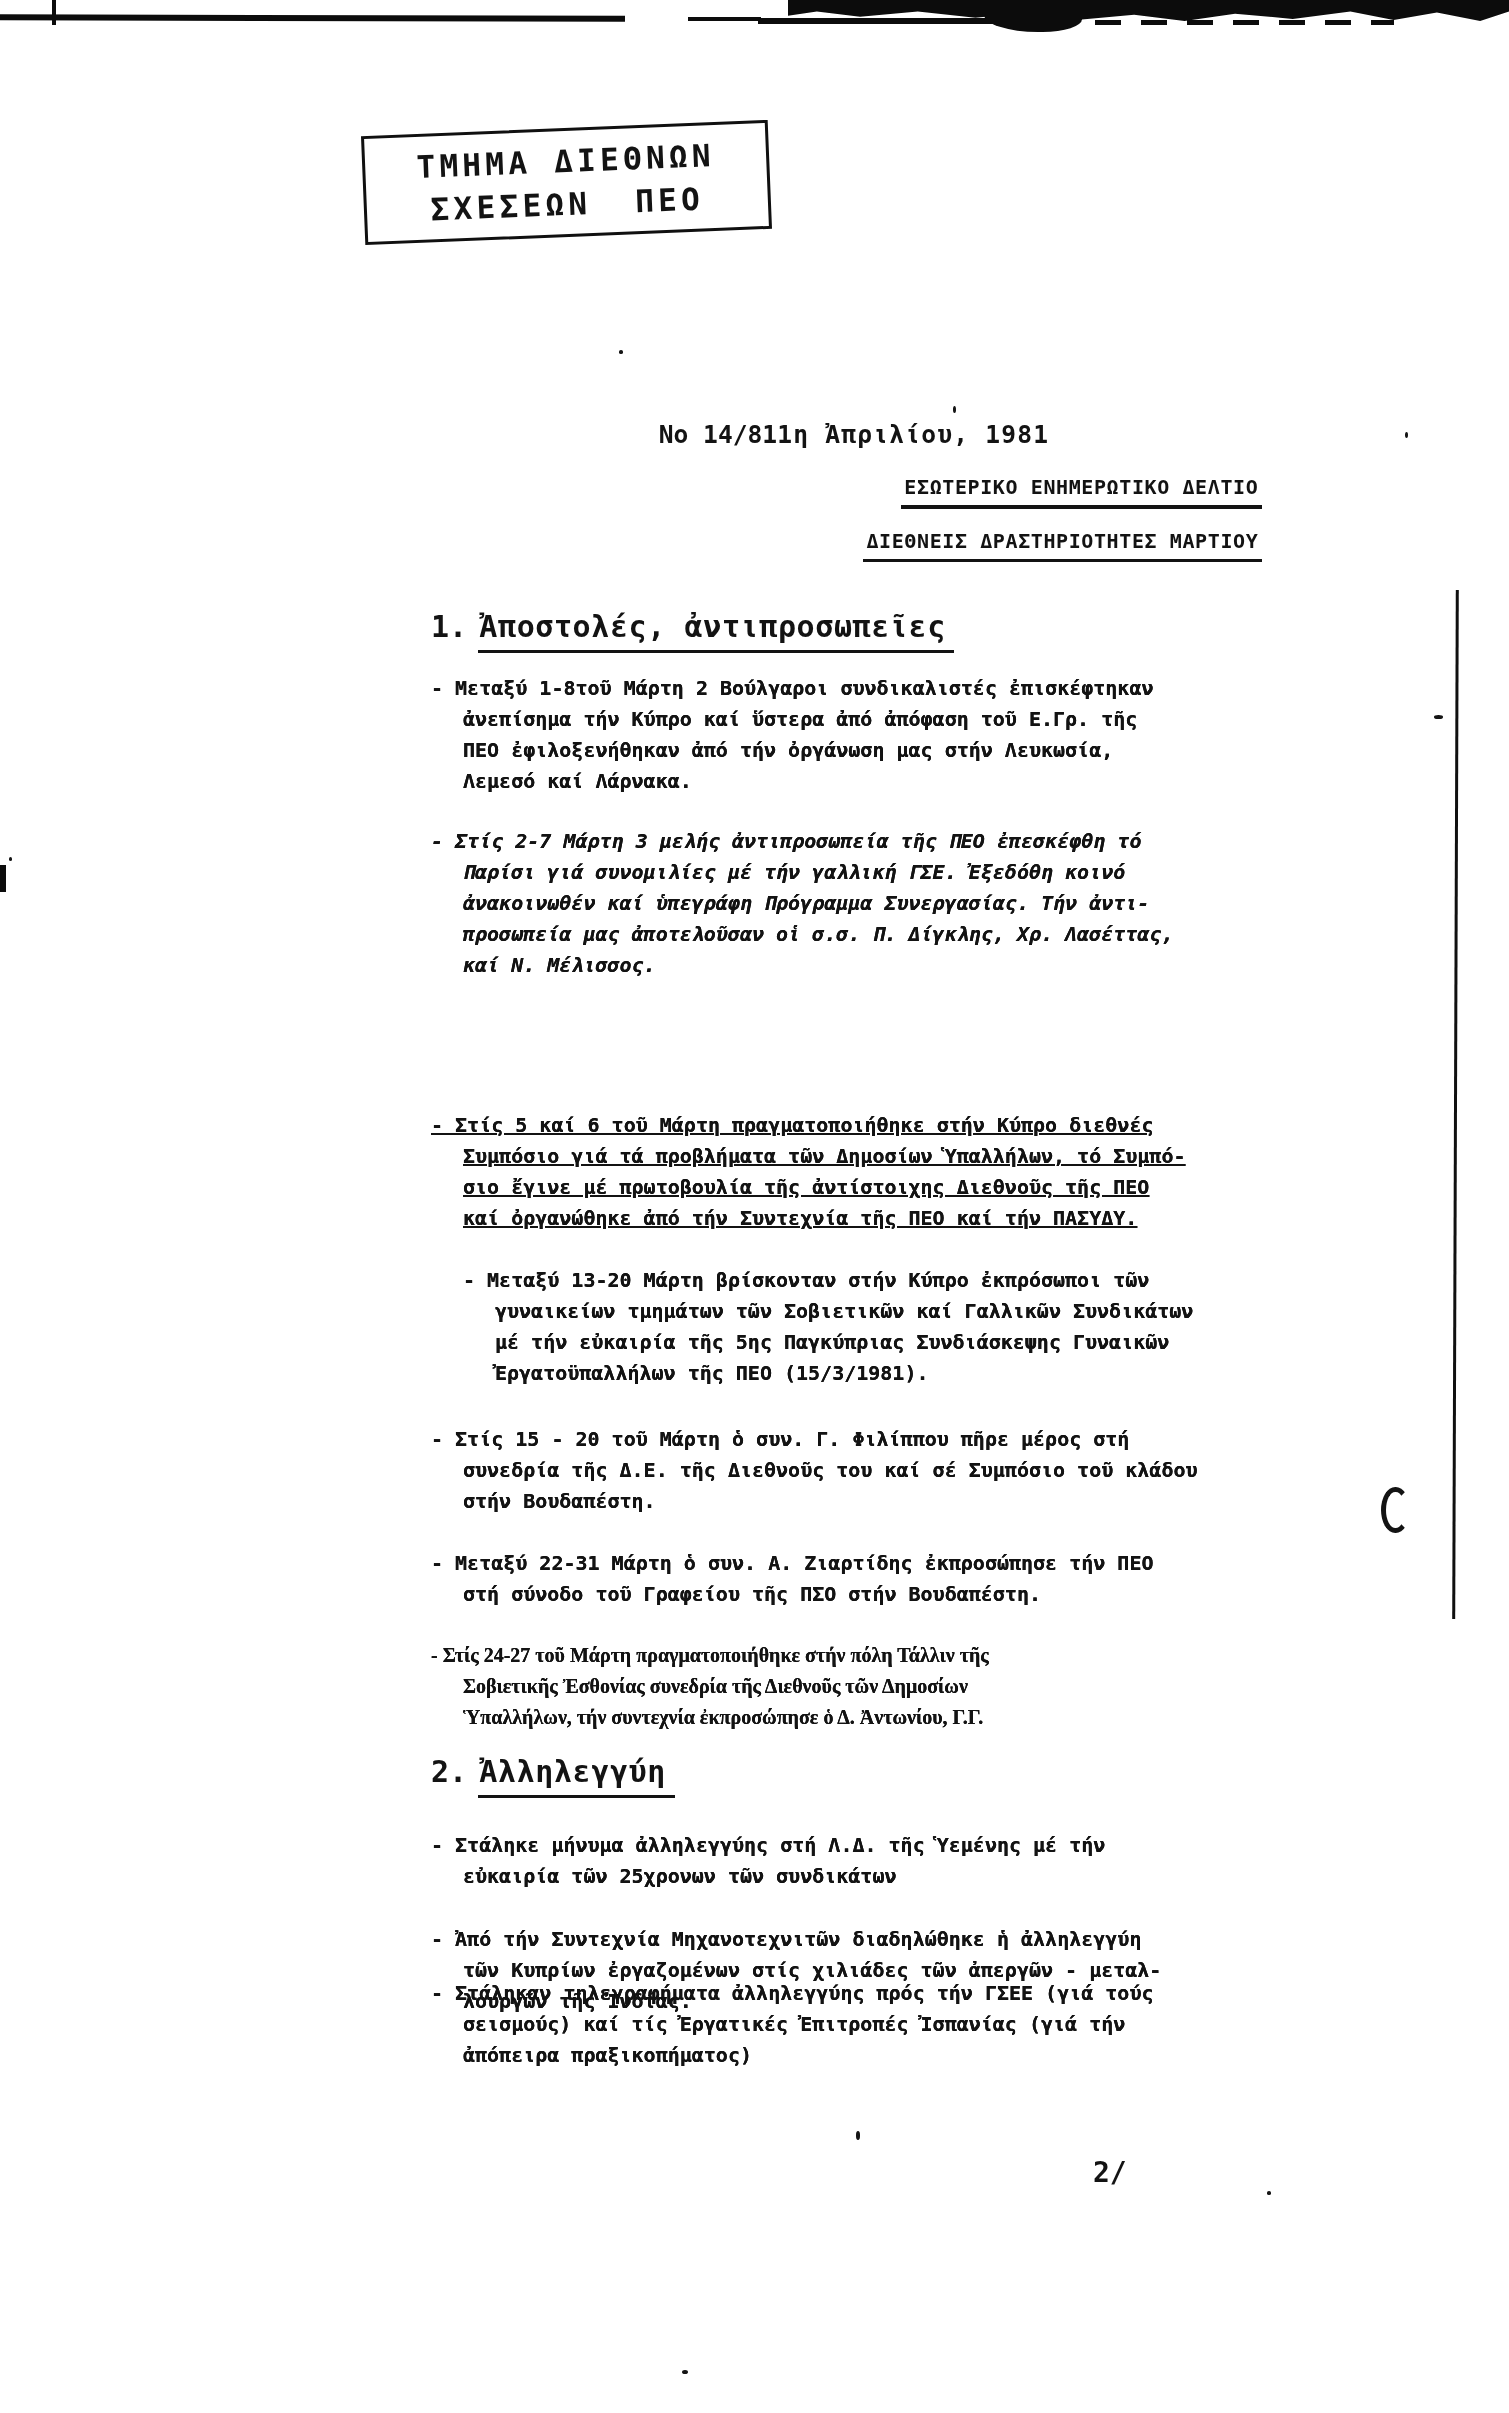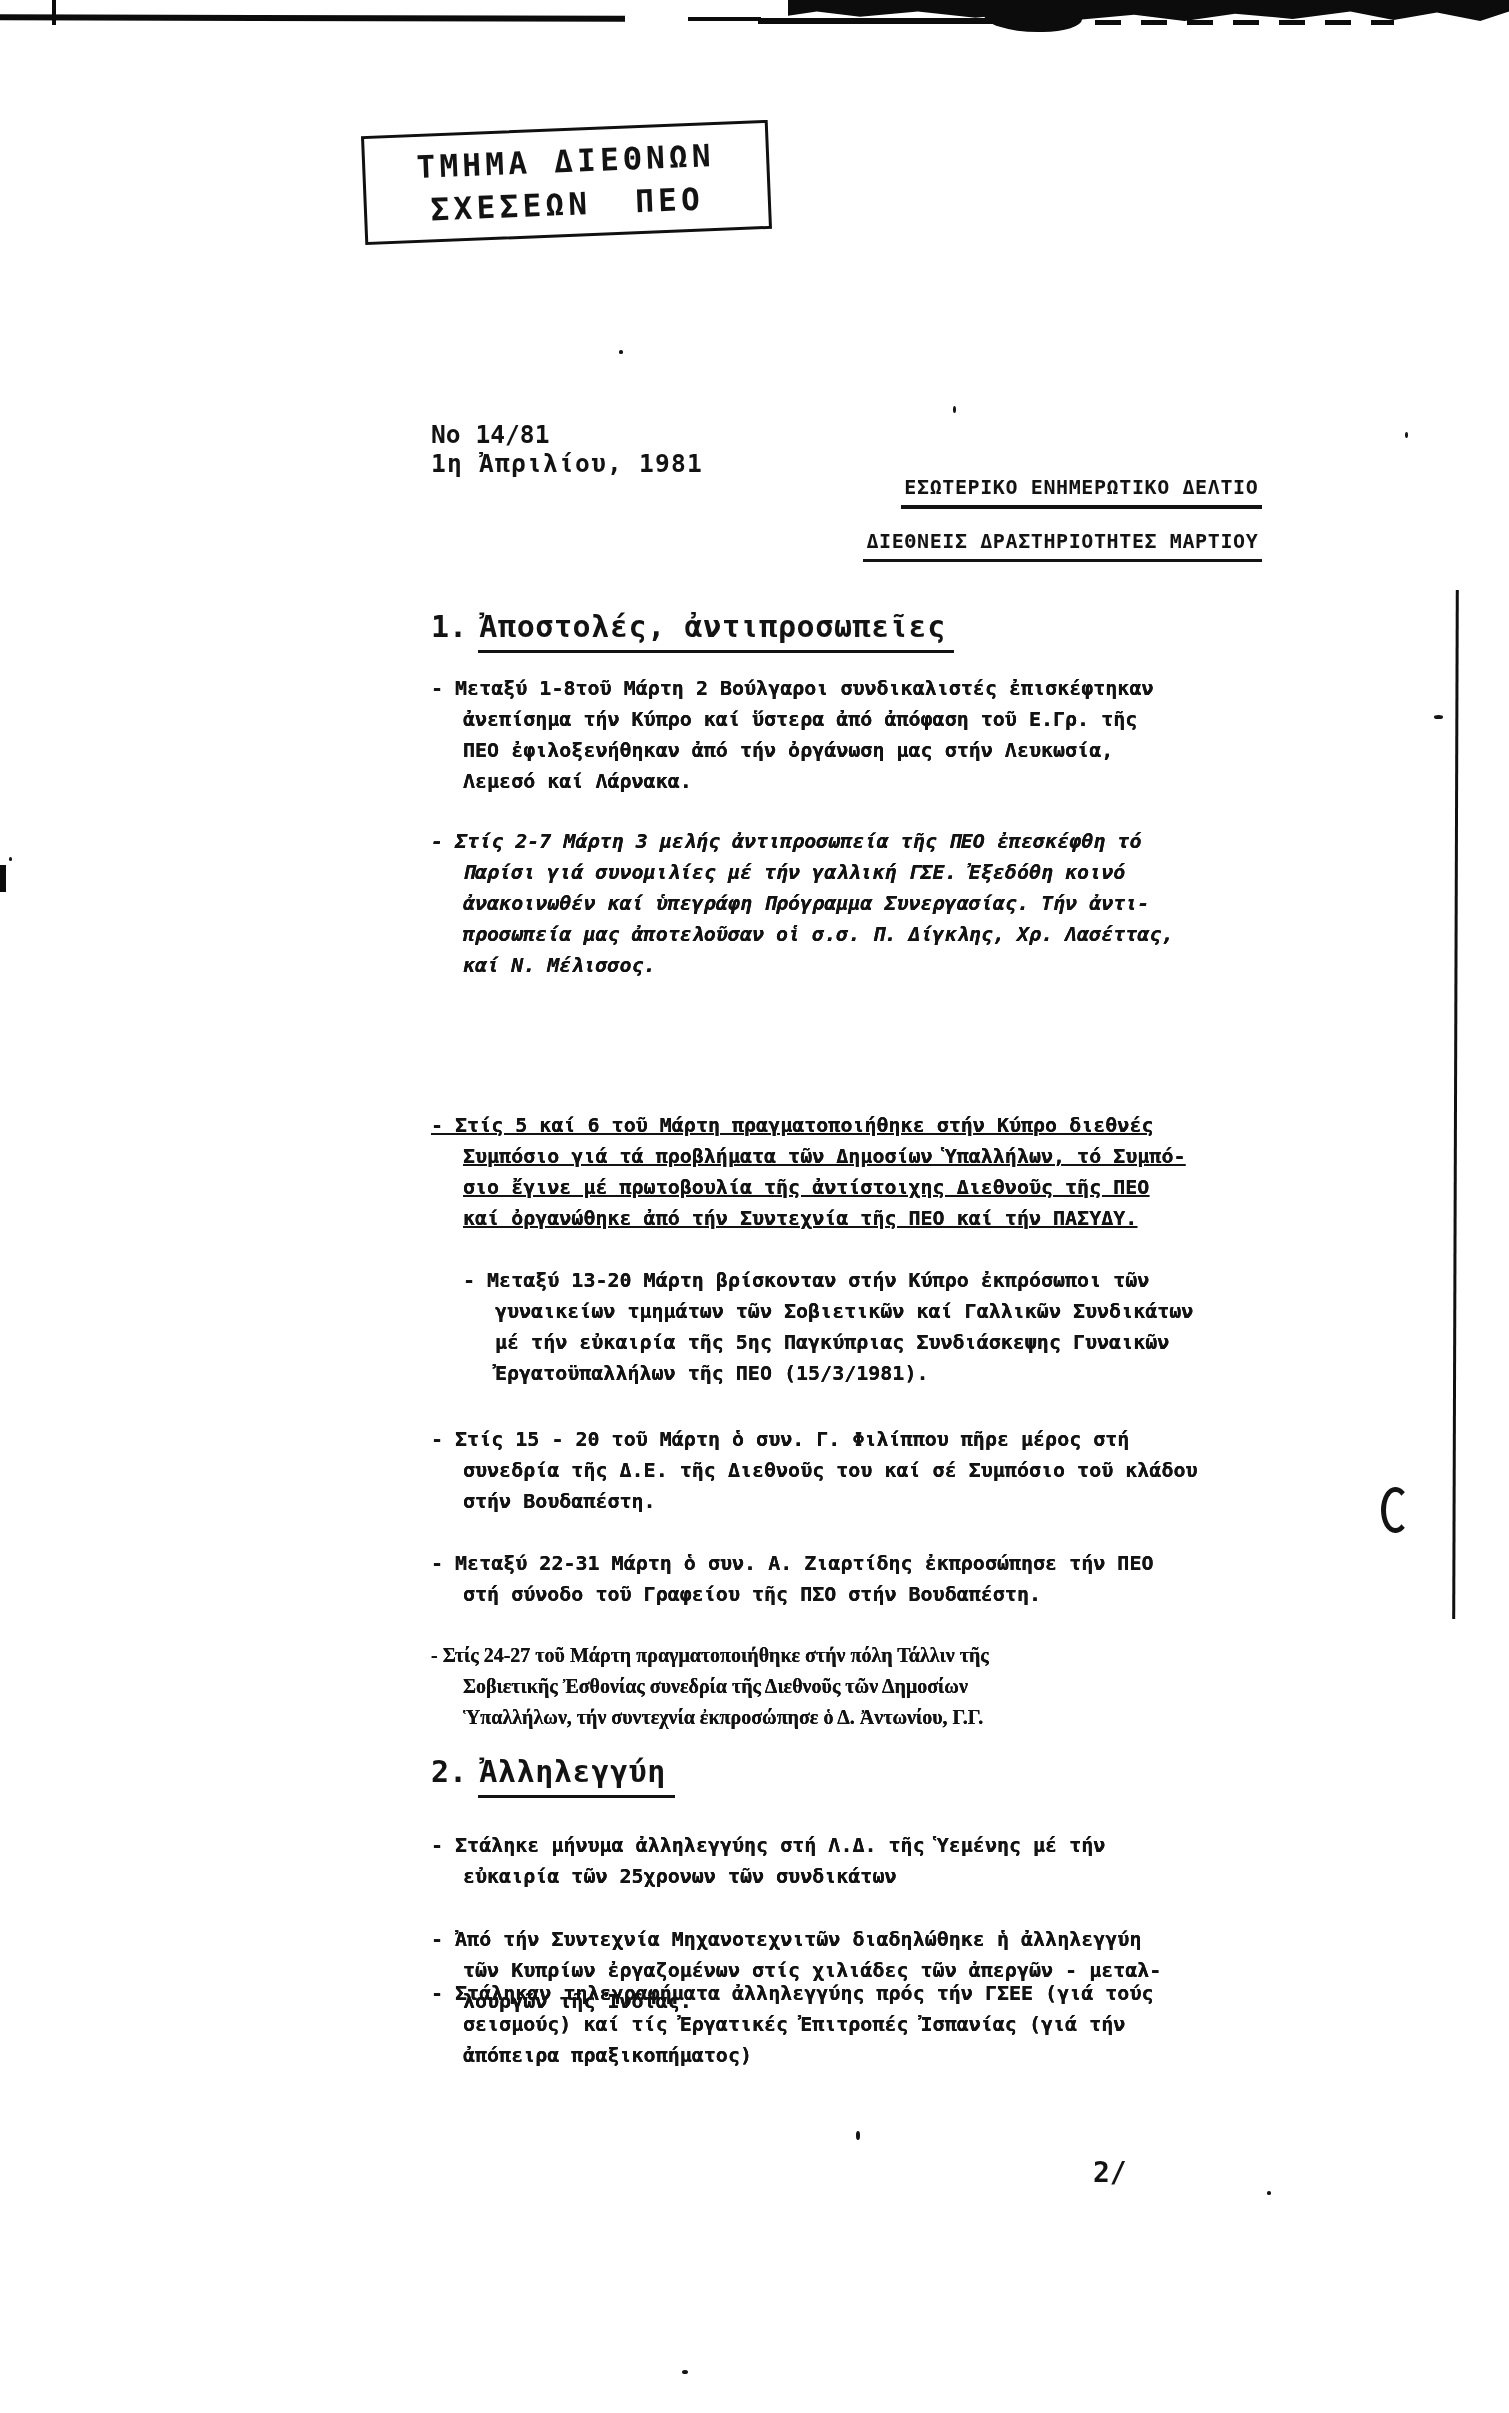--- a/index.html
+++ b/index.html
@@ -43,21 +43,21 @@
     position:absolute; left:363px; top:128px; width:401px; height:103px;
     border:3.7px solid #101010; transform:rotate(-2.3deg);
     display:flex; flex-direction:column; align-items:center; justify-content:center;
     gap:6.2px; letter-spacing:4.3px; font-size:31px; text-align:center;
   }
   .stamp .l2 { word-spacing:21px; }
 
   
   .header-row {
     position:absolute; left:431px; top:420px; width:846px;
-    display:flex; justify-content:center; font-size:24.6px;flex-direction:column;
+    display:flex; justify-content:center; font-size:24.6px;
   }
   .doc-date { letter-spacing:1.2px; }
 
   .title-wrap { position:absolute; left:400px; width:862px; text-align:right; font-size:20px; }
   .title-wrap.main { top:475px; }
   .title-wrap.sub  { top:529px; }
   .title-wrap .u { border-bottom:4.9px solid #131313; padding:0 3.7px 5.5px 3.7px; letter-spacing:0.6px; }
   .title-wrap.sub .u { border-bottom-width:3.7px; }
 
   

